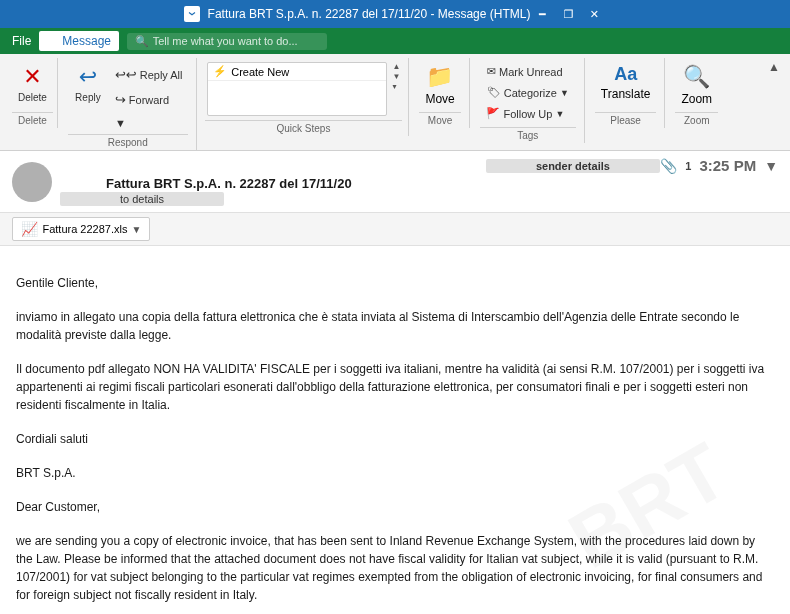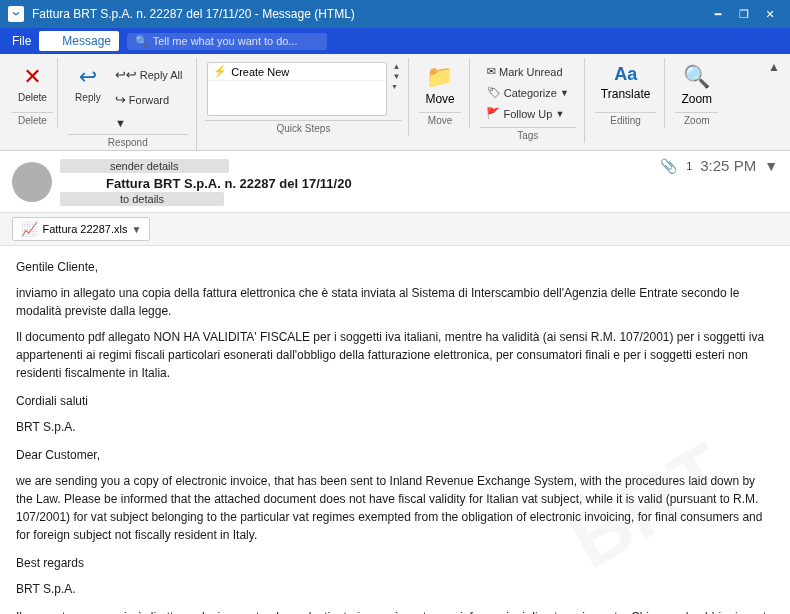--- a/index.html
+++ b/index.html
@@ -4,34 +4,34 @@
   <style>
     * { margin: 0; padding: 0; box-sizing: border-box; }
     body { font-family: 'Segoe UI', Arial, sans-serif; font-size: 12px; background: #f0f0f0; width: 790px; height: 614px; overflow: hidden; }
 
     
     .title-bar {
       background: #1e6db5;
       height: 28px;
       display: flex;
       align-items: center;
-      justify-content: space-between;
+      justify-content: center;
       padding: 0 8px;
       color: white;
     }
     .title-bar-left { display: flex; align-items: center; gap: 8px; }
     .title-bar-icon { width: 16px; height: 16px; background: #fff; border-radius: 2px; display: flex; align-items: center; justify-content: center; }
     .title-bar-icon svg { width: 12px; height: 12px; }
     .title-bar-title { font-size: 12px; color: white; }
     .title-bar-controls { display: flex; gap: 2px; }
     .title-btn { width: 24px; height: 20px; display: flex; align-items: center; justify-content: center; color: white; cursor: pointer; font-size: 11px; border-radius: 2px; }
 
     
     .menu-bar {
-      background: #1d4ed8;
+      background: #15803d;
       height: 26px;
       display: flex;
       align-items: center;
       padding: 0 4px;
     }
     .menu-item {
       color: white;
       font-size: 12px;
       padding: 3px 8px;
       cursor: pointer;
@@ -156,21 +156,21 @@
       gap: 8px;
     }
     .avatar {
       width: 40px;
       height: 40px;
       background: #b0b0b0;
       border-radius: 50%;
       flex-shrink: 0;
     }
     .email-meta { flex: 1; }
-    .email-sender-row { display: flex; justify-content: space-between; align-items: center; }
+    .email-sender-row { display: flex; justify-content: flex-end; align-items: center; font-weight: bold; }
     .email-sender { font-size: 12px; color: #555; background: #e8e8e8; padding: 1px 6px; border-radius: 2px; }
     .email-time { font-size: 15px; color: #666; }
     .email-subject { font-size: 13px; font-weight: 600; color: #1a1a1a; margin-top: 2px; padding-left: 46px; }
     .email-to-row { font-size: 11px; color: #666; background: #e8e8e8; padding: 1px 6px; border-radius: 2px; display: inline-block; margin-top: 1px; }
     .collapse-btn { cursor: pointer; font-size: 14px; color: #666; }
 
     
     .attachment-bar {
       background: #f5f5f5;
       border-bottom: 1px solid #e0e0e0;
@@ -196,21 +196,21 @@
     
     .email-body {
       background: white;
       padding: 12px 16px;
       overflow-y: auto;
       height: calc(614px - 28px - 26px - 82px - 52px - 32px);
       font-size: 12px;
       line-height: 1.5;
       color: #1a1a1a;
     }
-    .email-body p { margin-bottom: 8px; }
+    .email-body p { margin-bottom: 8px; margin-top: 16px; }
     .email-body .para-block { margin-bottom: 10px; }
 
     
     .watermark {
       position: absolute;
       right: 60px;
       top: 200px;
       opacity: 0.07;
       font-size: 80px;
       font-weight: bold;
@@ -331,21 +331,21 @@
     <div class="ribbon-group-label">Tags</div>
   </div>
 
   <div class="ribbon-group" style="padding: 2px 8px; align-items: flex-end;">
     <div class="ribbon-group-buttons">
       <div class="ribbon-btn-large">
         <span style="font-size:18px; color:#1e6db5; font-weight:bold;">Aa</span>
         <span>Translate</span>
       </div>
     </div>
-    <div class="ribbon-group-label">Editing</div>
+    <div class="ribbon-group-label">Please</div>
   </div>
 
   <div class="ribbon-group" style="padding: 2px 8px; border-right: none;">
     <div class="ribbon-group-buttons">
       <div class="ribbon-btn-large">
         <span style="font-size:22px;">🔍</span>
         <span>Zoom</span>
       </div>
     </div>
     <div class="ribbon-group-label">Zoom</div>

